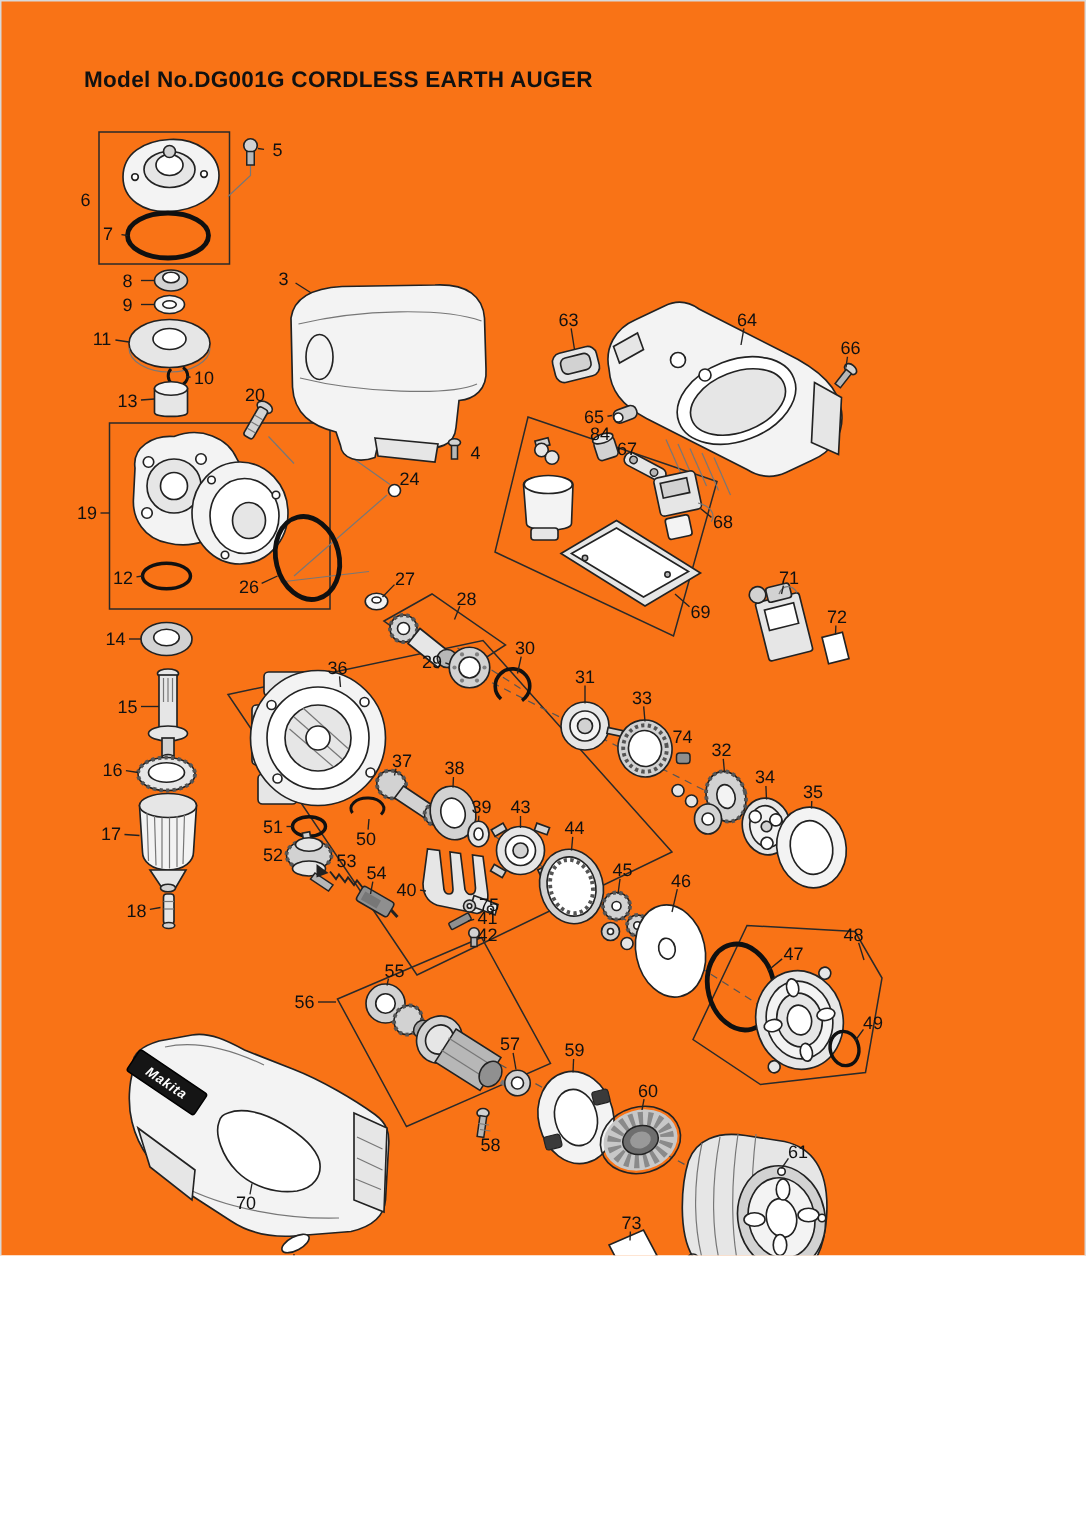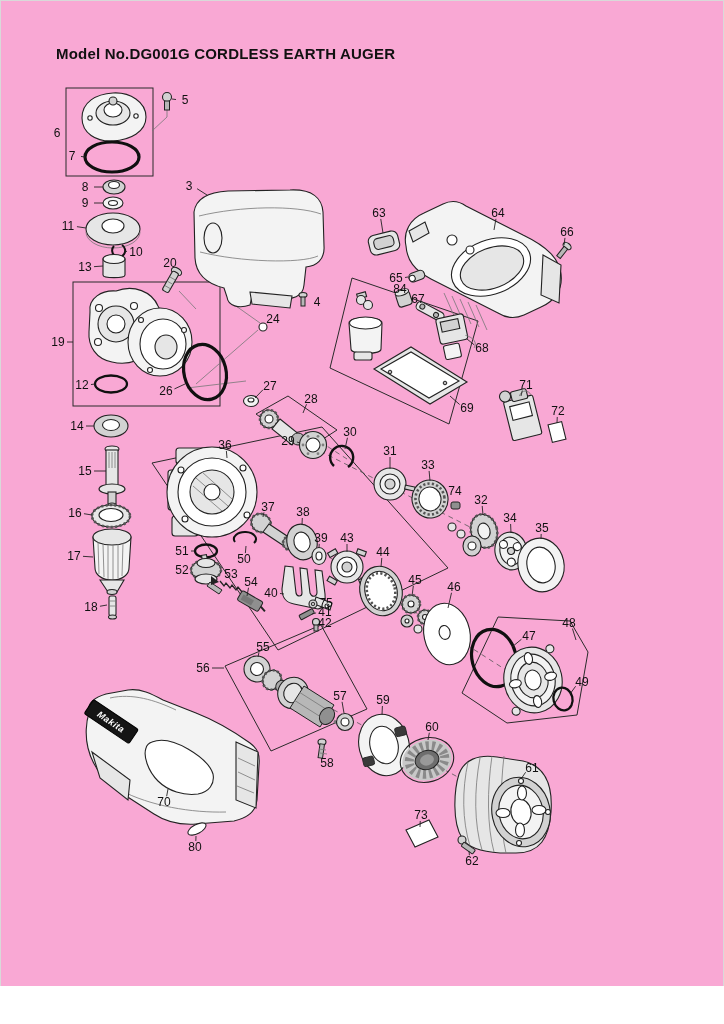--- a/index.html
+++ b/index.html
@@ -1,16 +1,16 @@
 <!DOCTYPE html>
 <html><head>
 <meta charset="utf-8">
 <style>
   html,body{margin:0;padding:0;background:#fff;}
-  #page{position:relative;width:724px;height:986px;background:#f9a8d4;overflow:hidden;
+  #page{position:relative;width:724px;height:837px;background:#f97316;overflow:hidden;
         font-family:"Liberation Sans","DejaVu Sans",sans-serif;}
   #title{position:absolute;left:56px;top:45px;font-size:15px;font-weight:bold;color:#111;
          letter-spacing:.2px;white-space:nowrap;}
   svg{position:absolute;left:0;top:0;}
   .s{fill:none;stroke:#222;stroke-width:1.1}
   .f0{fill:#fff;stroke:#222;stroke-width:1.1}
   .f1{fill:#f3f3f3;stroke:#222;stroke-width:1.1}
   .f2{fill:#e6e6e6;stroke:#222;stroke-width:1.1}
   .f3{fill:#d2d2d2;stroke:#222;stroke-width:1.1}
   .f4{fill:#b7b7b7;stroke:#222;stroke-width:1}

